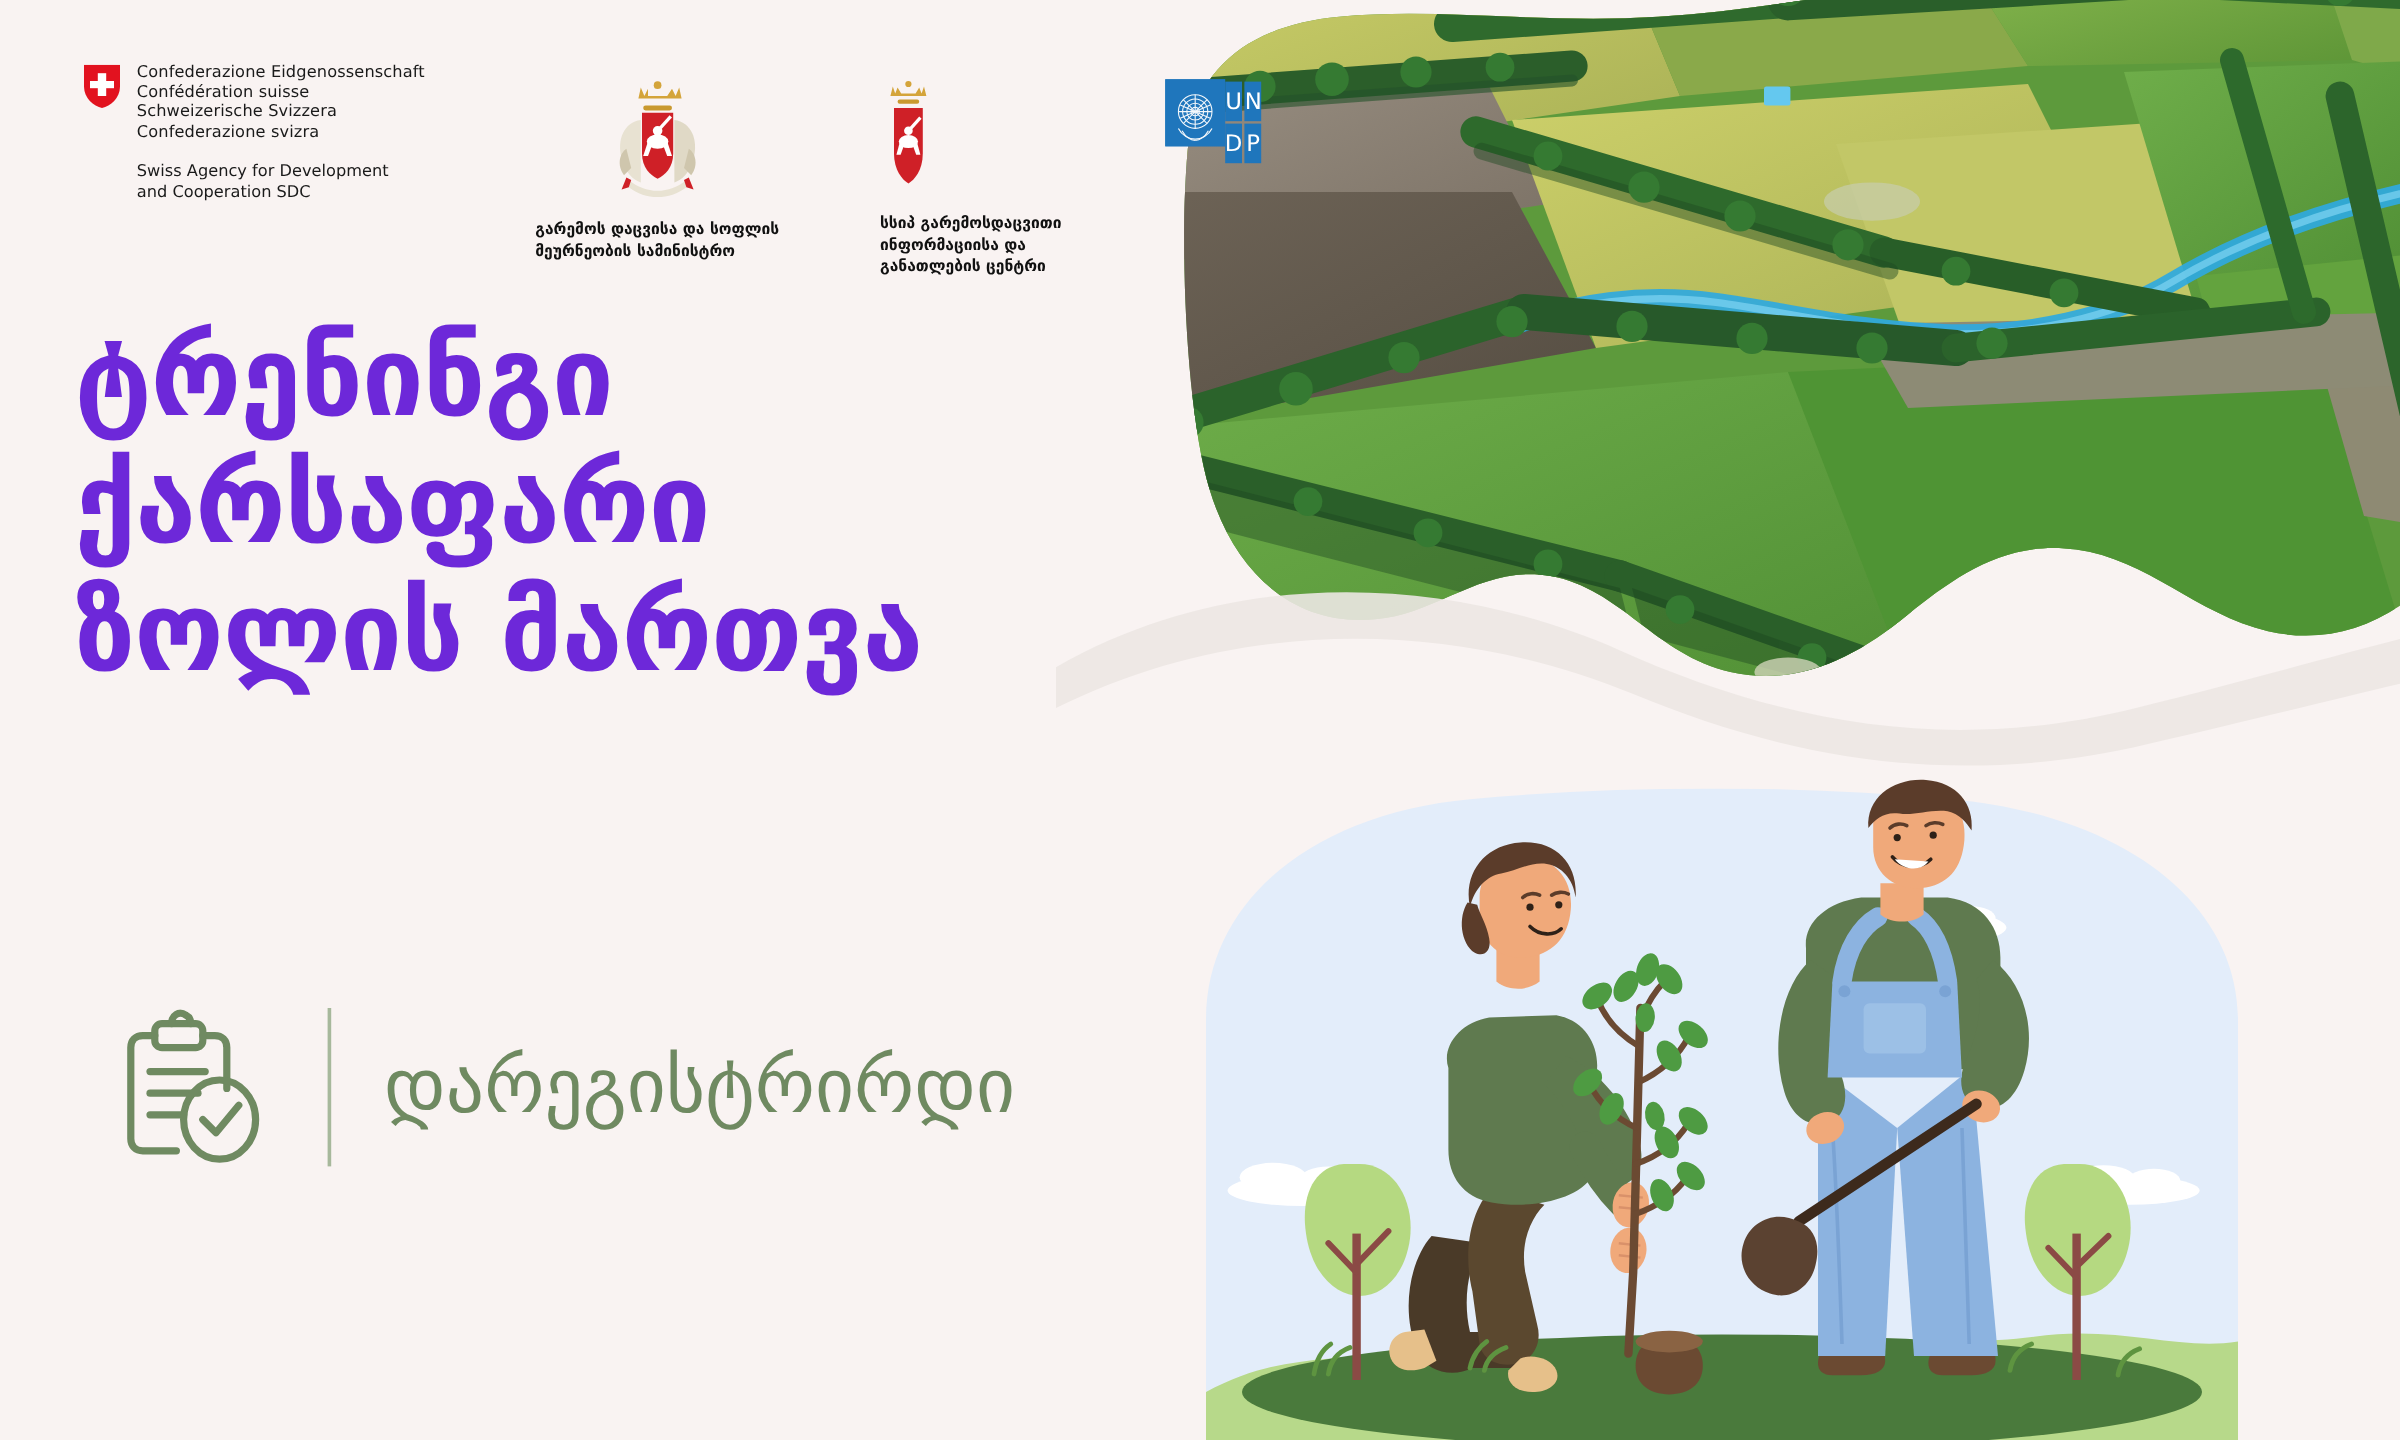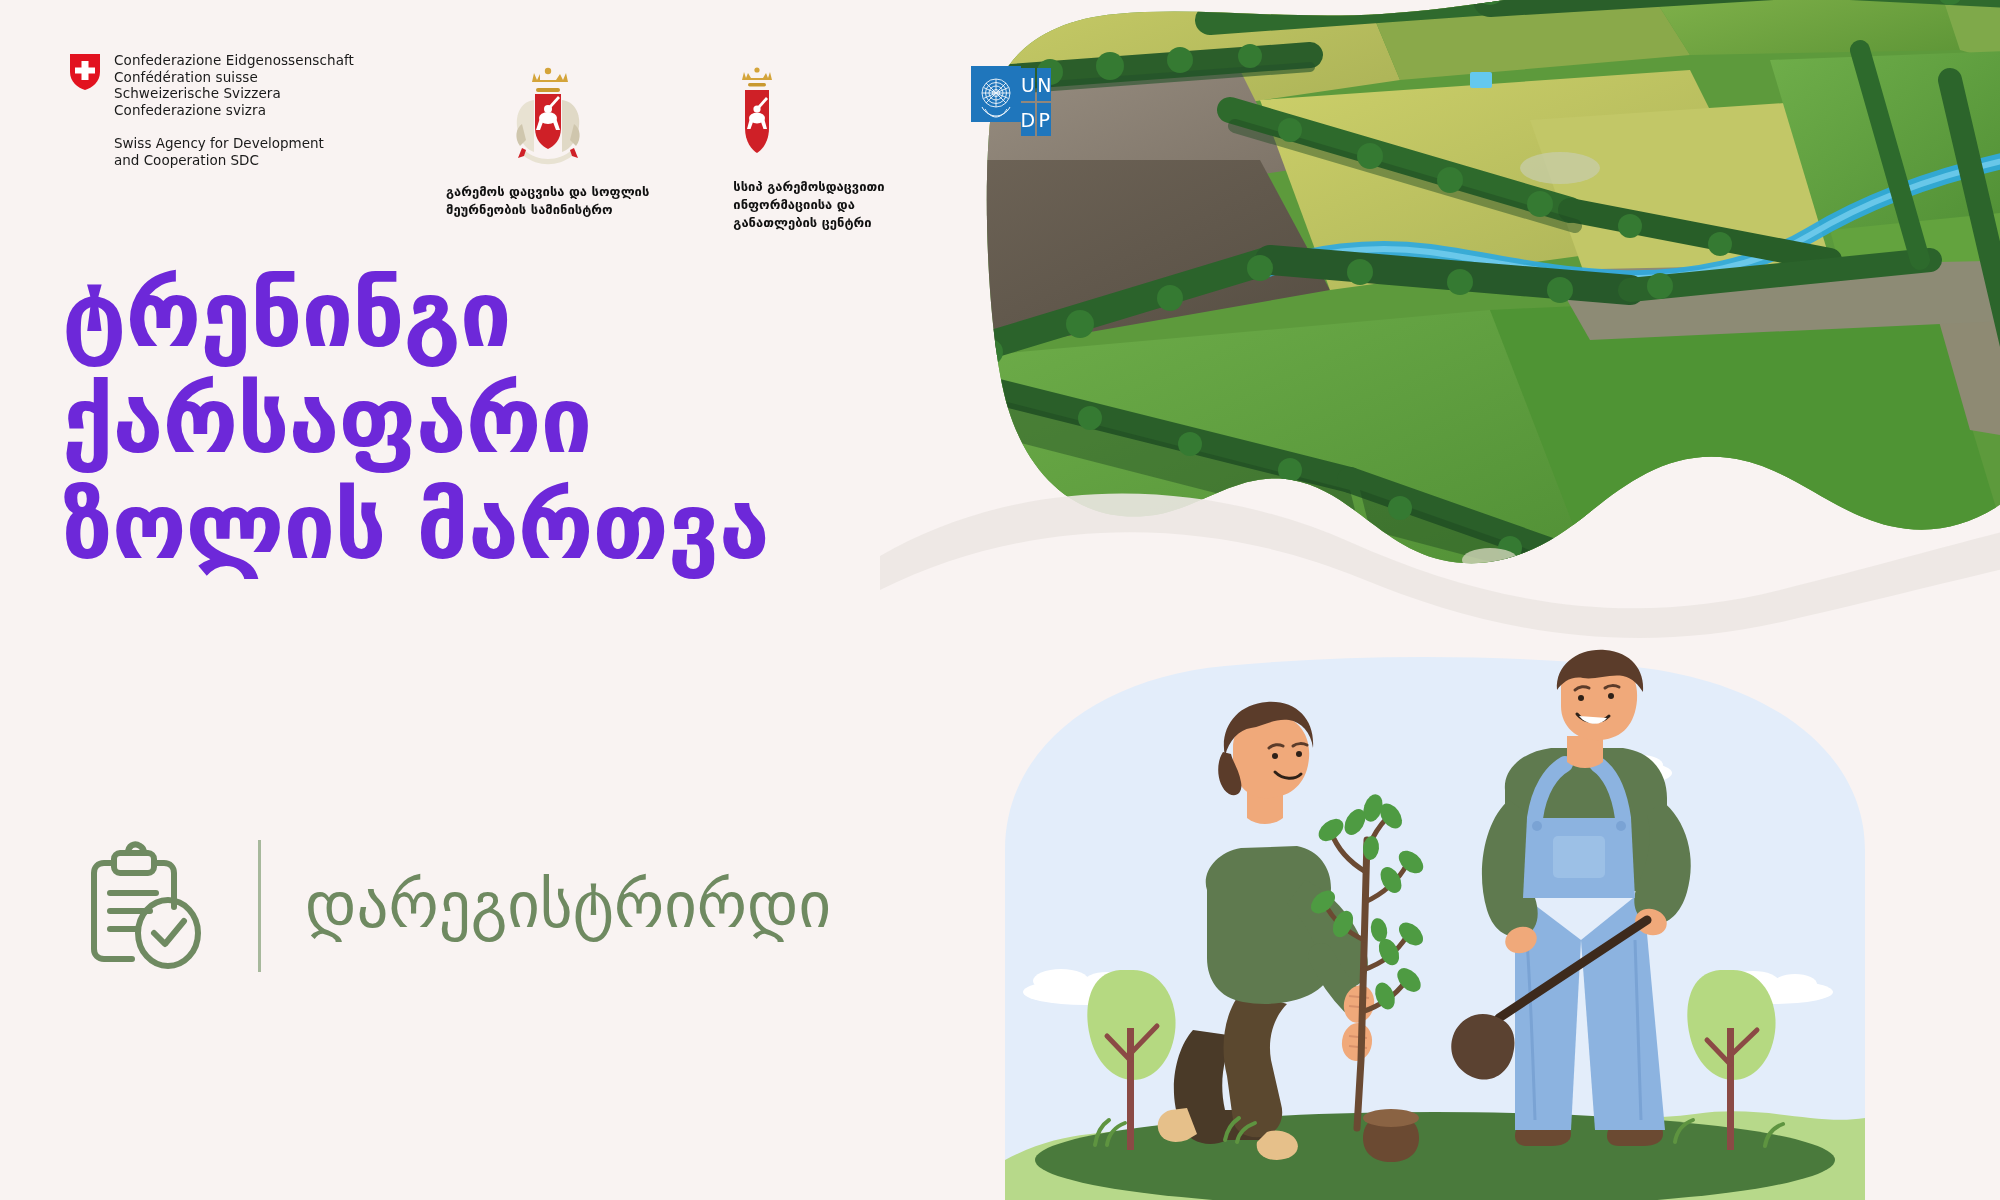--- a/index.html
+++ b/index.html
@@ -52,21 +52,21 @@
     font-family:"DejaVu Sans", sans-serif;
     font-weight:bold;
     font-size:92px;
     line-height:106px;
     letter-spacing:-1px;
   }
   .headline .hl { display:block; }
 
   
   .register-row {
-    position:absolute; left:80px; top:840px;
+    position:absolute; left:95px; top:840px;
     display:flex; align-items:center; gap:0;
   }
   .clip-icon { width:140px; height:130px; flex:0 0 auto; }
   .reg-divider { width:3px; height:132px; background:#a7b89c; margin:0 44px 0 38px; }
   .reg-text {
     color:#6f8a61; font-family:"DejaVu Sans", sans-serif;
     font-size:63px; line-height:70px; letter-spacing:0px; font-weight:400;
   }
 
   

